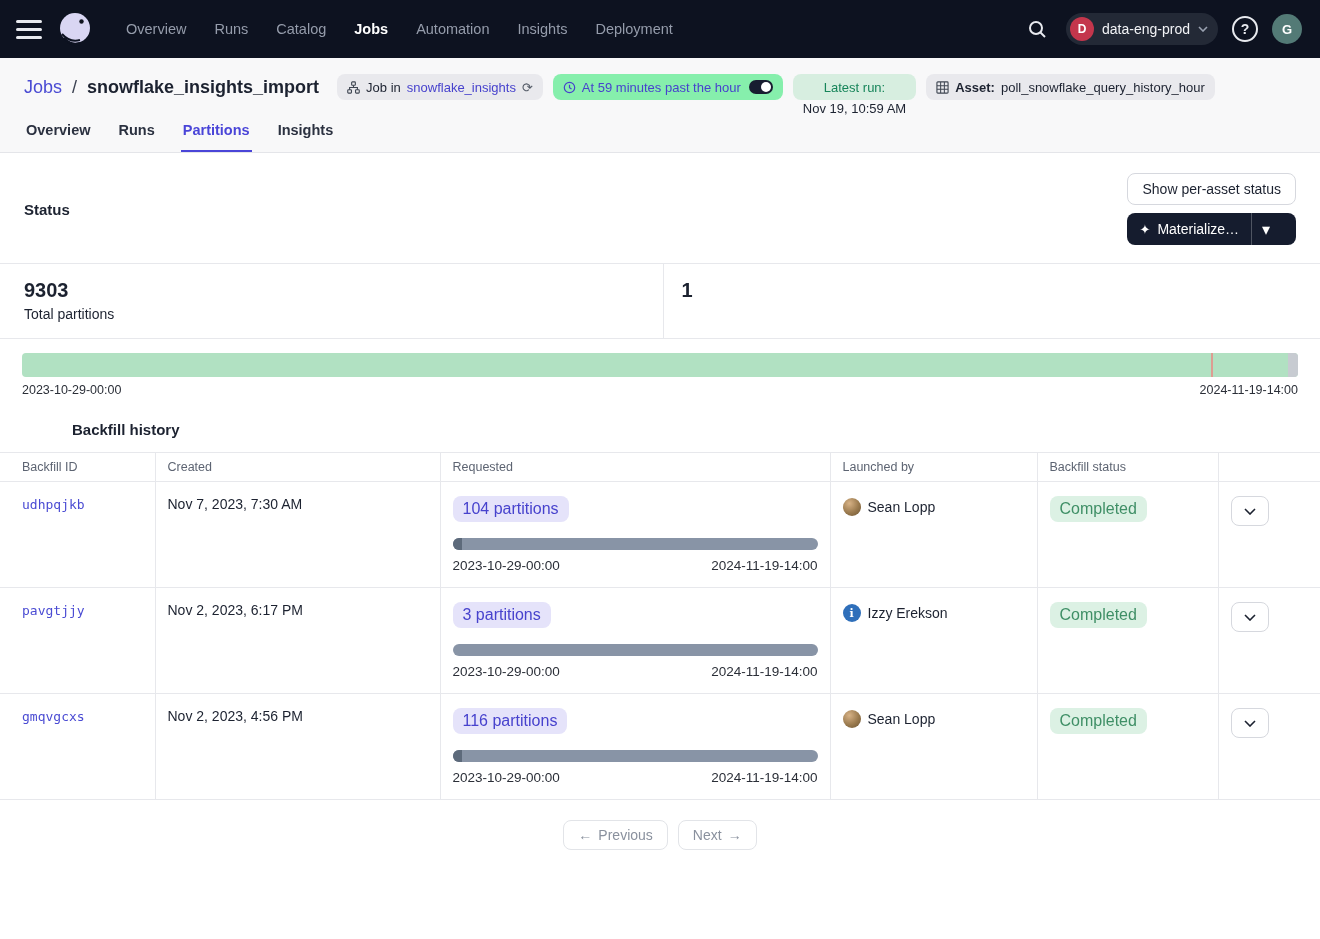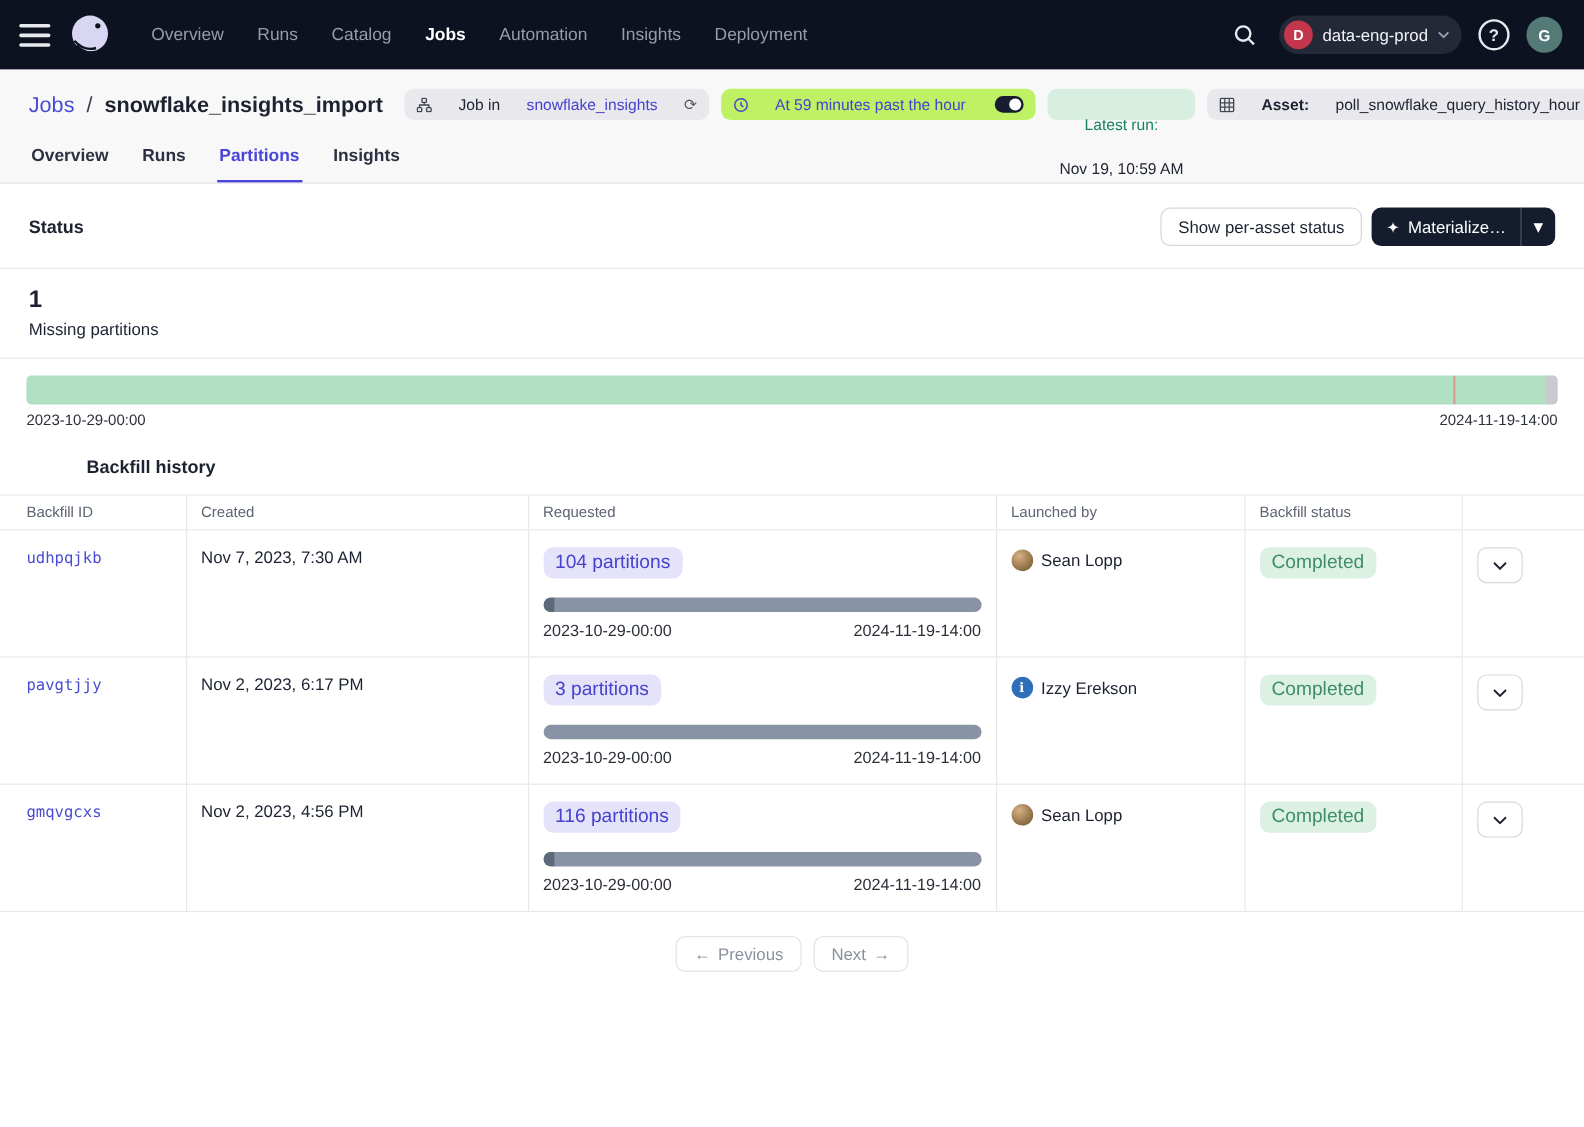--- a/index.html
+++ b/index.html
@@ -25,43 +25,43 @@
     font-size:14px; font-weight:700; display:flex; align-items:center; justify-content:center; cursor:pointer; }
   .user-avatar { width:30px; height:30px; border-radius:50%; background:#537a76; color:#fff;
     font-size:13px; font-weight:700; display:flex; align-items:center; justify-content:center; cursor:pointer; }
 
   
   .subheader { background:#f8f8f9; border-bottom:1px solid #e4e5e9; }
   .crumb-row { display:flex; align-items:center; padding:16px 24px 6px 24px; gap:10px; }
   .crumb-link { color:#4a4bd3; font-size:18px; cursor:pointer; text-decoration:none; }
   .crumb-sep { color:#3a4050; font-size:18px; }
   .crumb-title { color:#1c2230; font-size:18px; font-weight:700; margin-right:8px; }
-  .badge { display:inline-flex; align-items:center; gap:22px; height:26px; padding:0 10px;
+  .badge { display:inline-flex; align-items:center; gap:6px; height:26px; padding:0 10px;
     border-radius:8px; font-size:13px; white-space:nowrap; }
   .badge.gray { background:#e9e9ed; color:#1c2230; }
-  .badge.purple { background:#bef264; color:#4742cd; }
+  .badge.purple { background:#86efac; color:#4742cd; }
   .badge.green { background:#d7eee0; color:#17855a;flex-direction:column; }
   .badge a { color:#4742cd; cursor:pointer; text-decoration:none; }
   .badge .dark { color:#1c2230; }
   .badge .bold { font-weight:700; color:#1c2230; }
   .greendot { width:9px; height:9px; border-radius:50%; background:#2fa86d; }
   .refresh-ic { color:#555c68; font-size:13px; cursor:pointer; }
   .toggle { width:24px; height:14px; background:#171d30; border-radius:8px; position:relative; cursor:pointer; margin-left:2px; }
   .toggle::after { content:""; position:absolute; right:2px; top:2px; width:10px; height:10px;
     border-radius:50%; background:#ffffff; }
 
   .tabs-row { display:flex; gap:24px; padding:8px 24px 0 24px; }
   .tab { font-size:14.5px; font-weight:600; color:#2b3140; padding:8px 2px 12px 2px; cursor:pointer;
     border-bottom:2px solid transparent; }
   .tab.active { color:#4a45d8; border-bottom-color:#4a45d8; }
 
   
   .status-row { display:flex; align-items:center; padding:20px 24px 18px 24px; }
   .status-heading { font-size:15px; font-weight:700; }
-  .status-actions { margin-left:auto; display:flex; gap:8px; }
+  .status-actions { margin-left:auto; display:flex; gap:8px;flex-direction:column; }
   .btn-light { background:#fff; border:1px solid #d6d8de; border-radius:8px; height:32px;
     padding:0 14px; font-size:14px; color:#1c2230; cursor:pointer; font-family:inherit; }
   .btn-dark { display:flex; align-items:stretch; background:#151c2e; border-radius:8px; height:32px;
     color:#fff; overflow:hidden; cursor:pointer; }
   .btn-dark-main { display:flex; align-items:center; gap:7px; padding:0 12px; font-size:14px; }
   .btn-dark-caret { display:flex; align-items:center; padding:0 10px; border-left:1px solid rgba(255,255,255,.25); }
   .sparkle { font-size:13px; }
 
   
   .stats-row { display:flex; border-top:1px solid #e7e8ec; border-bottom:1px solid #e7e8ec; }
@@ -218,22 +218,25 @@
       </span>
       <span class="btn-dark-caret">
         <span>▾</span>
       </span>
     </div>
   </div>
 </div>
 
 <div class="stats-row">
   <div class="stat-cell">
+    <div class="stat-value">9303</div>
+    <div class="stat-label">Total partitions</div>
+  </div>
+  <div class="stat-cell">
     <div class="stat-value">1</div>
-    <div class="stat-label">Missing partitions</div>
   </div>
 </div>
 
 <div class="pbar-wrap">
   <div class="pbar">
     <span class="pbar-missing" style="left:93.2%"></span>
     <span class="pbar-cap"></span>
   </div>
   <div class="pbar-labels">
     <span>2023-10-29-00:00</span>

